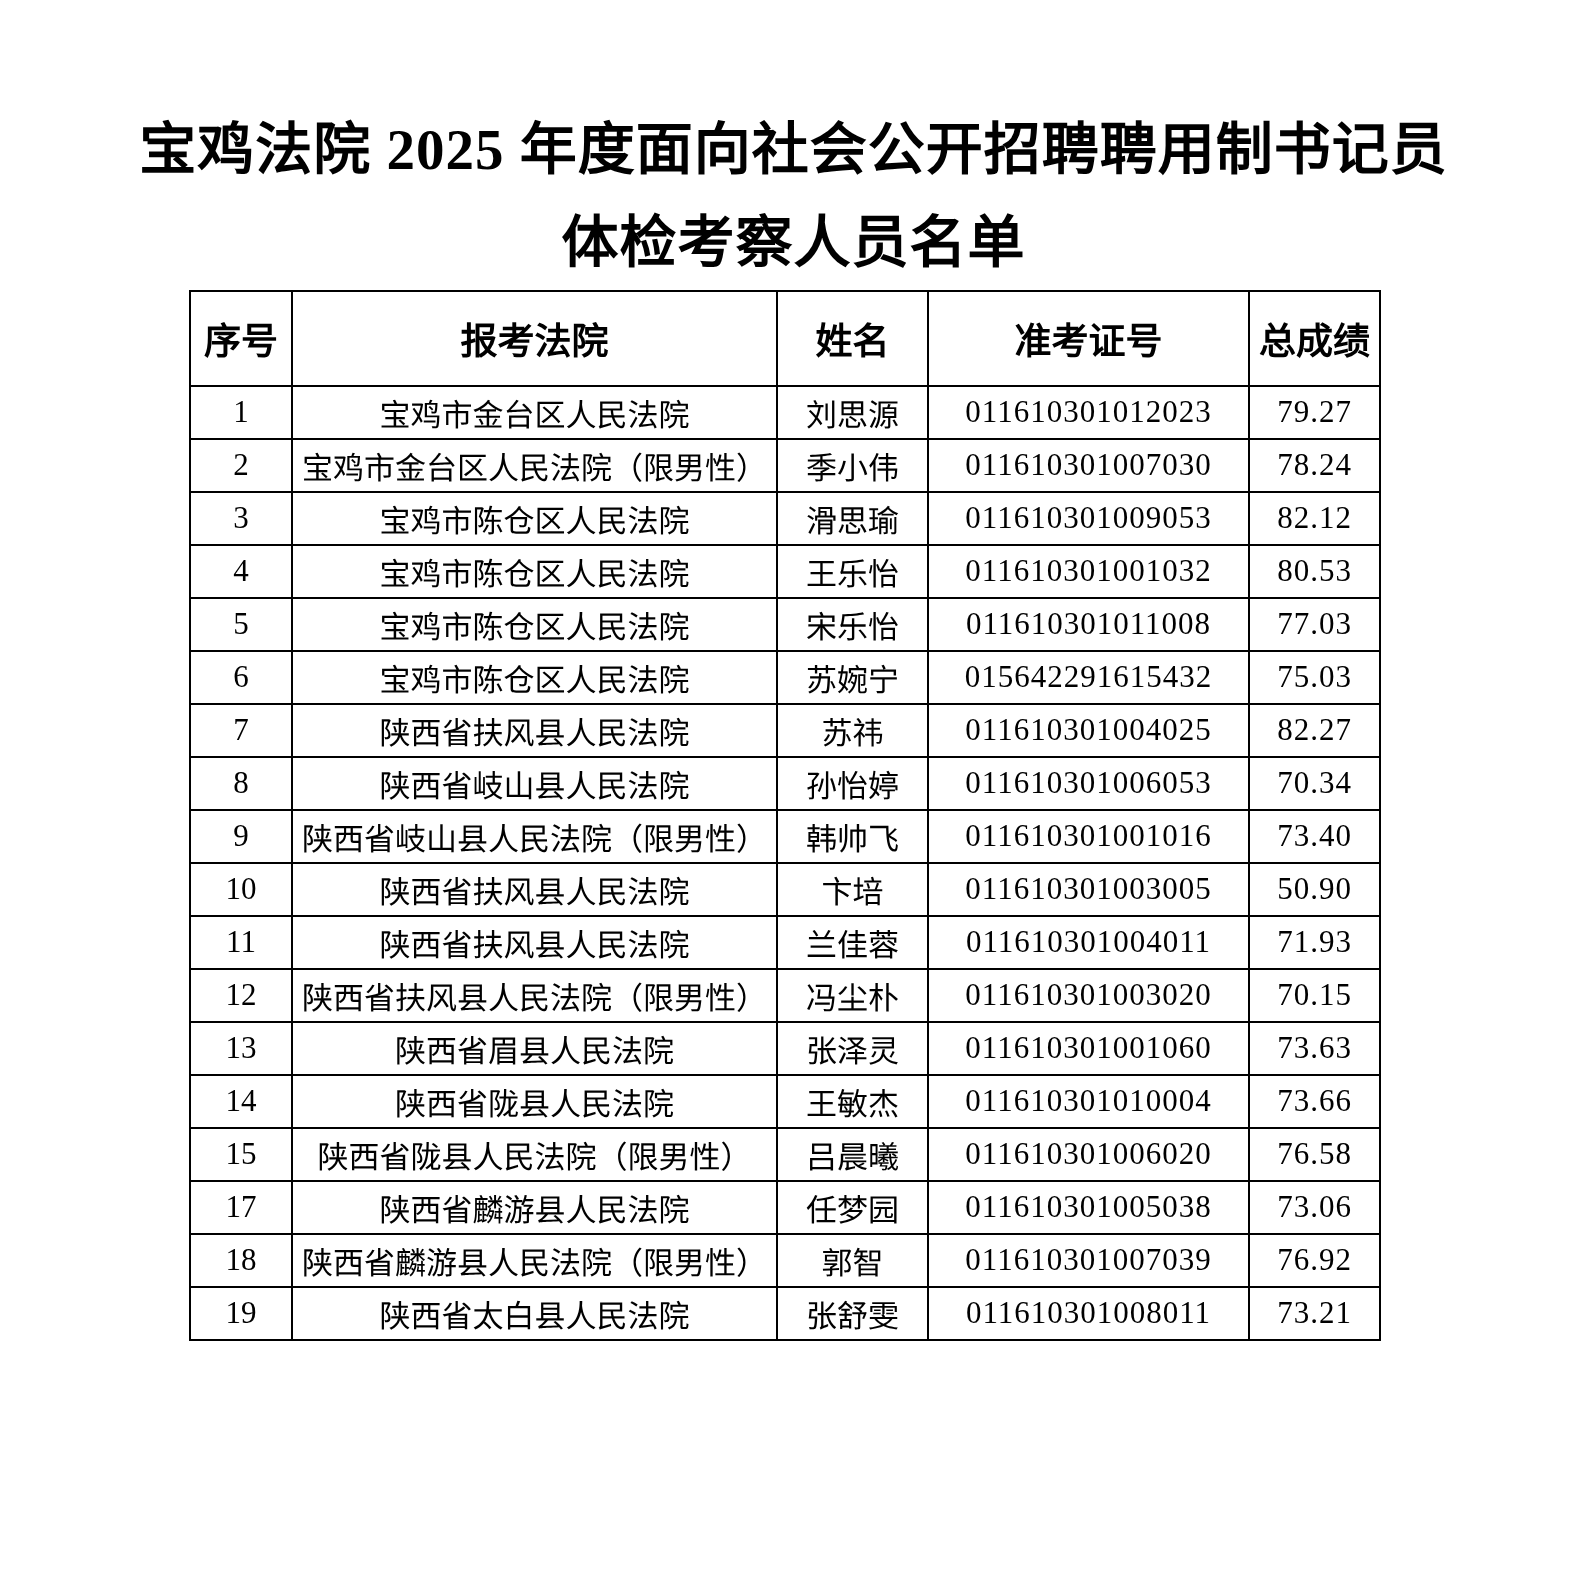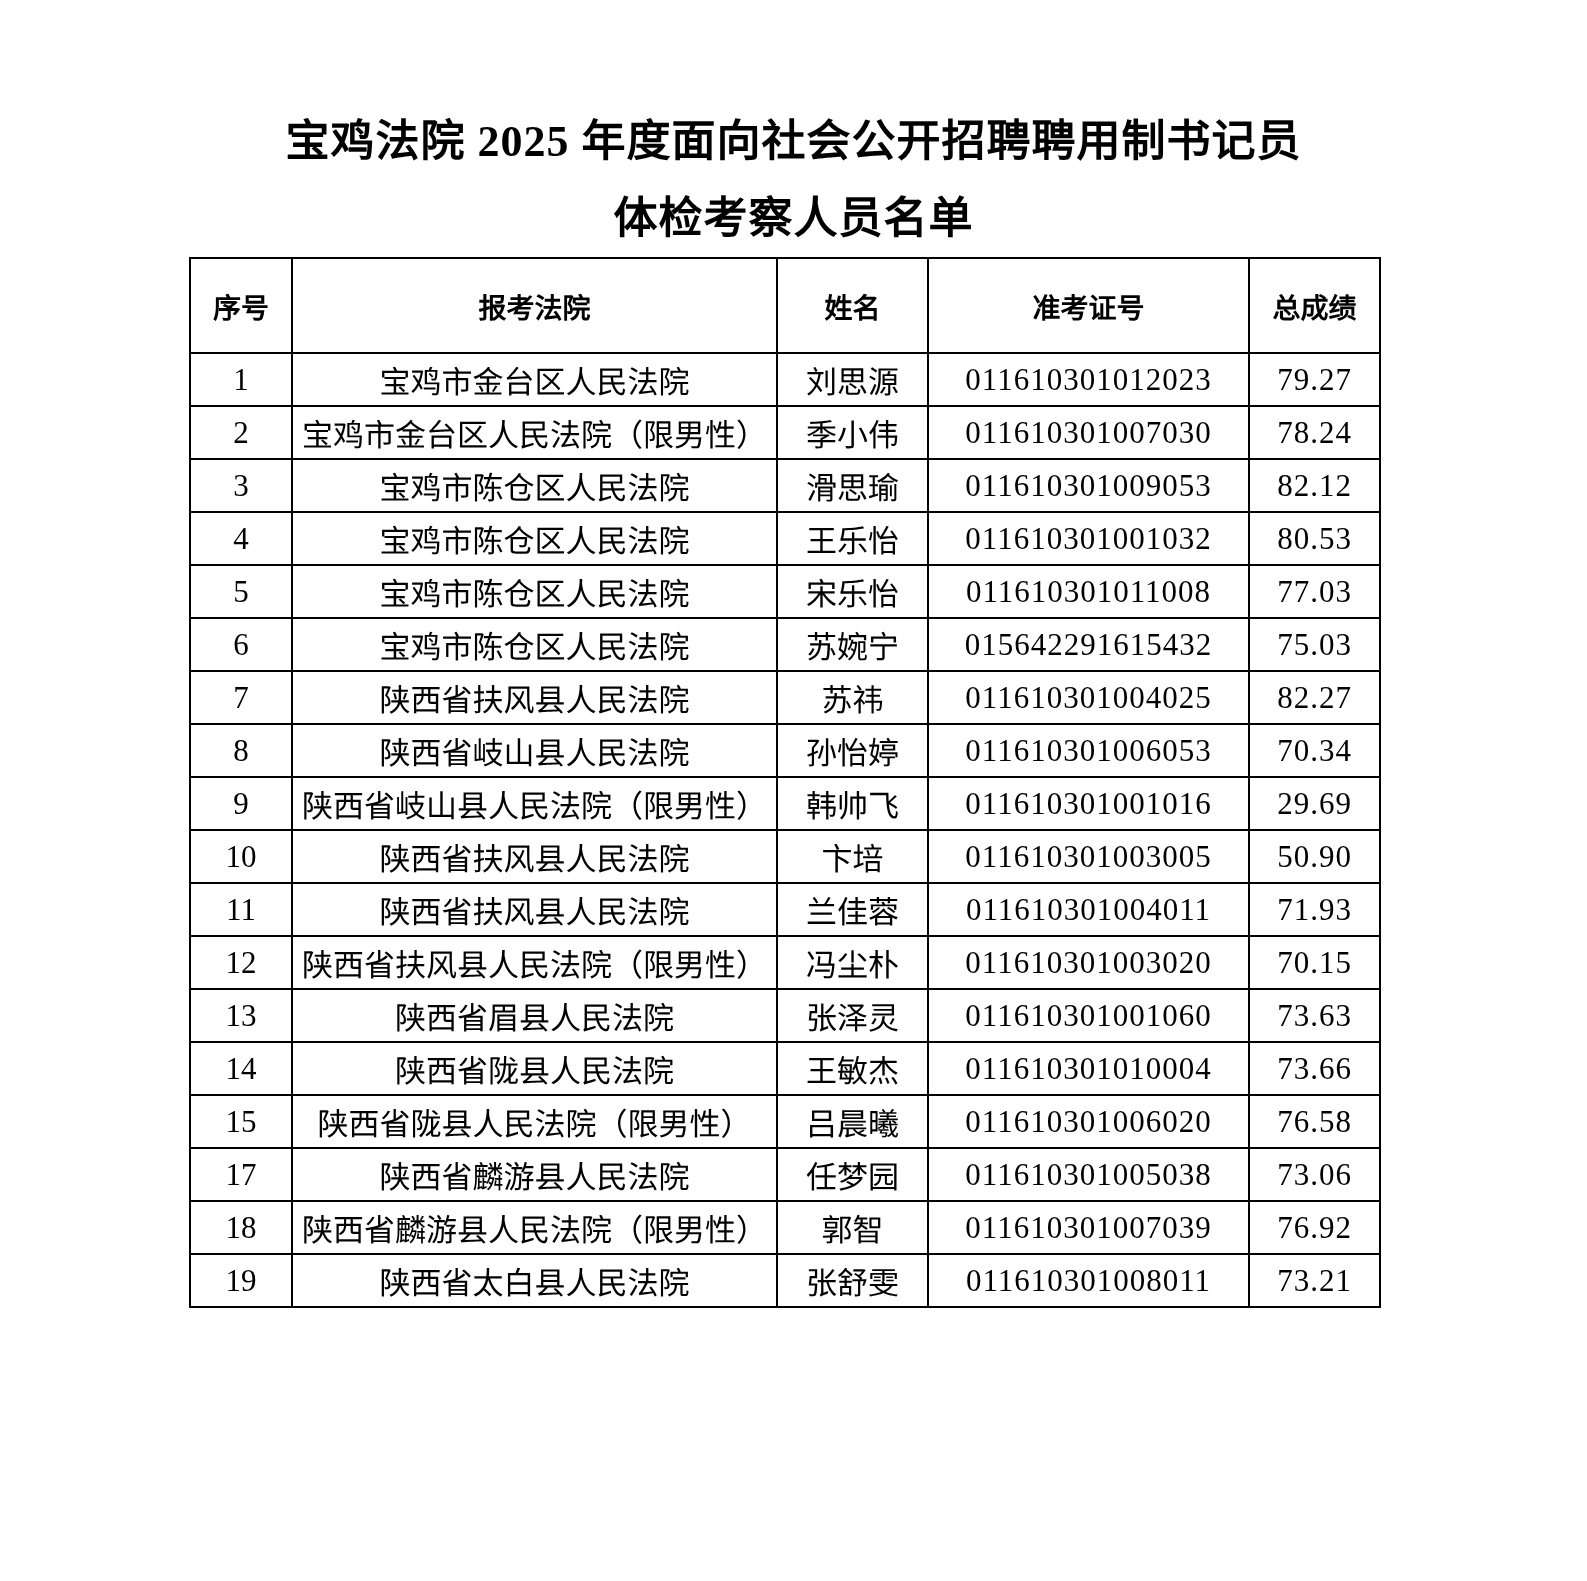--- a/index.html
+++ b/index.html
@@ -13,21 +13,21 @@
     position: relative;
     width: 1587px;
     height: 1581px;
     background: #ffffff;
     overflow: hidden;
   }
   .title-line {
     margin: 0;
     text-align: center;
     font-weight: bold;
-    font-size: 44px;
+    font-size: 57px;
     line-height: 1.25;
     letter-spacing: 1px;
     color: #000000;
   }
   .title-line1 { padding-top: 114px; }
   .title-line2 { margin-top: 22px; }
 
   table.roster {
     margin: 11px 0 0 189px;
     width: 1190px;
@@ -38,21 +38,21 @@
   table.roster td {
     border: 2px solid #000000;
     text-align: center;
     vertical-align: middle;
     padding: 0 4px;
     overflow: hidden;
     white-space: nowrap;
   }
   table.roster thead th {
     height: 93px;
-    font-size: 28px;
+    font-size: 37px;
     font-weight: bold;
   }
   table.roster tbody td {
     height: 51px;
     font-size: 31px;
     font-weight: normal;
   }
   td.col-no     { font-size: 30px; }
   td.col-ticket { font-size: 30px; letter-spacing: 1px; }
   td.col-score  { font-size: 30px; letter-spacing: 1px; }
@@ -144,21 +144,21 @@
           <td class="col-court">陕西省岐山县人民法院</td>
           <td class="col-name">孙怡婷</td>
           <td class="col-ticket">011610301006053</td>
           <td class="col-score">70.34</td>
         </tr>
         <tr>
           <td class="col-no">9</td>
           <td class="col-court">陕西省岐山县人民法院（限男性）</td>
           <td class="col-name">韩帅飞</td>
           <td class="col-ticket">011610301001016</td>
-          <td class="col-score">29.69</td>
+          <td class="col-score">73.40</td>
         </tr>
         <tr>
           <td class="col-no">10</td>
           <td class="col-court">陕西省扶风县人民法院</td>
           <td class="col-name">卞培</td>
           <td class="col-ticket">011610301003005</td>
           <td class="col-score">50.90</td>
         </tr>
         <tr>
           <td class="col-no">11</td>

